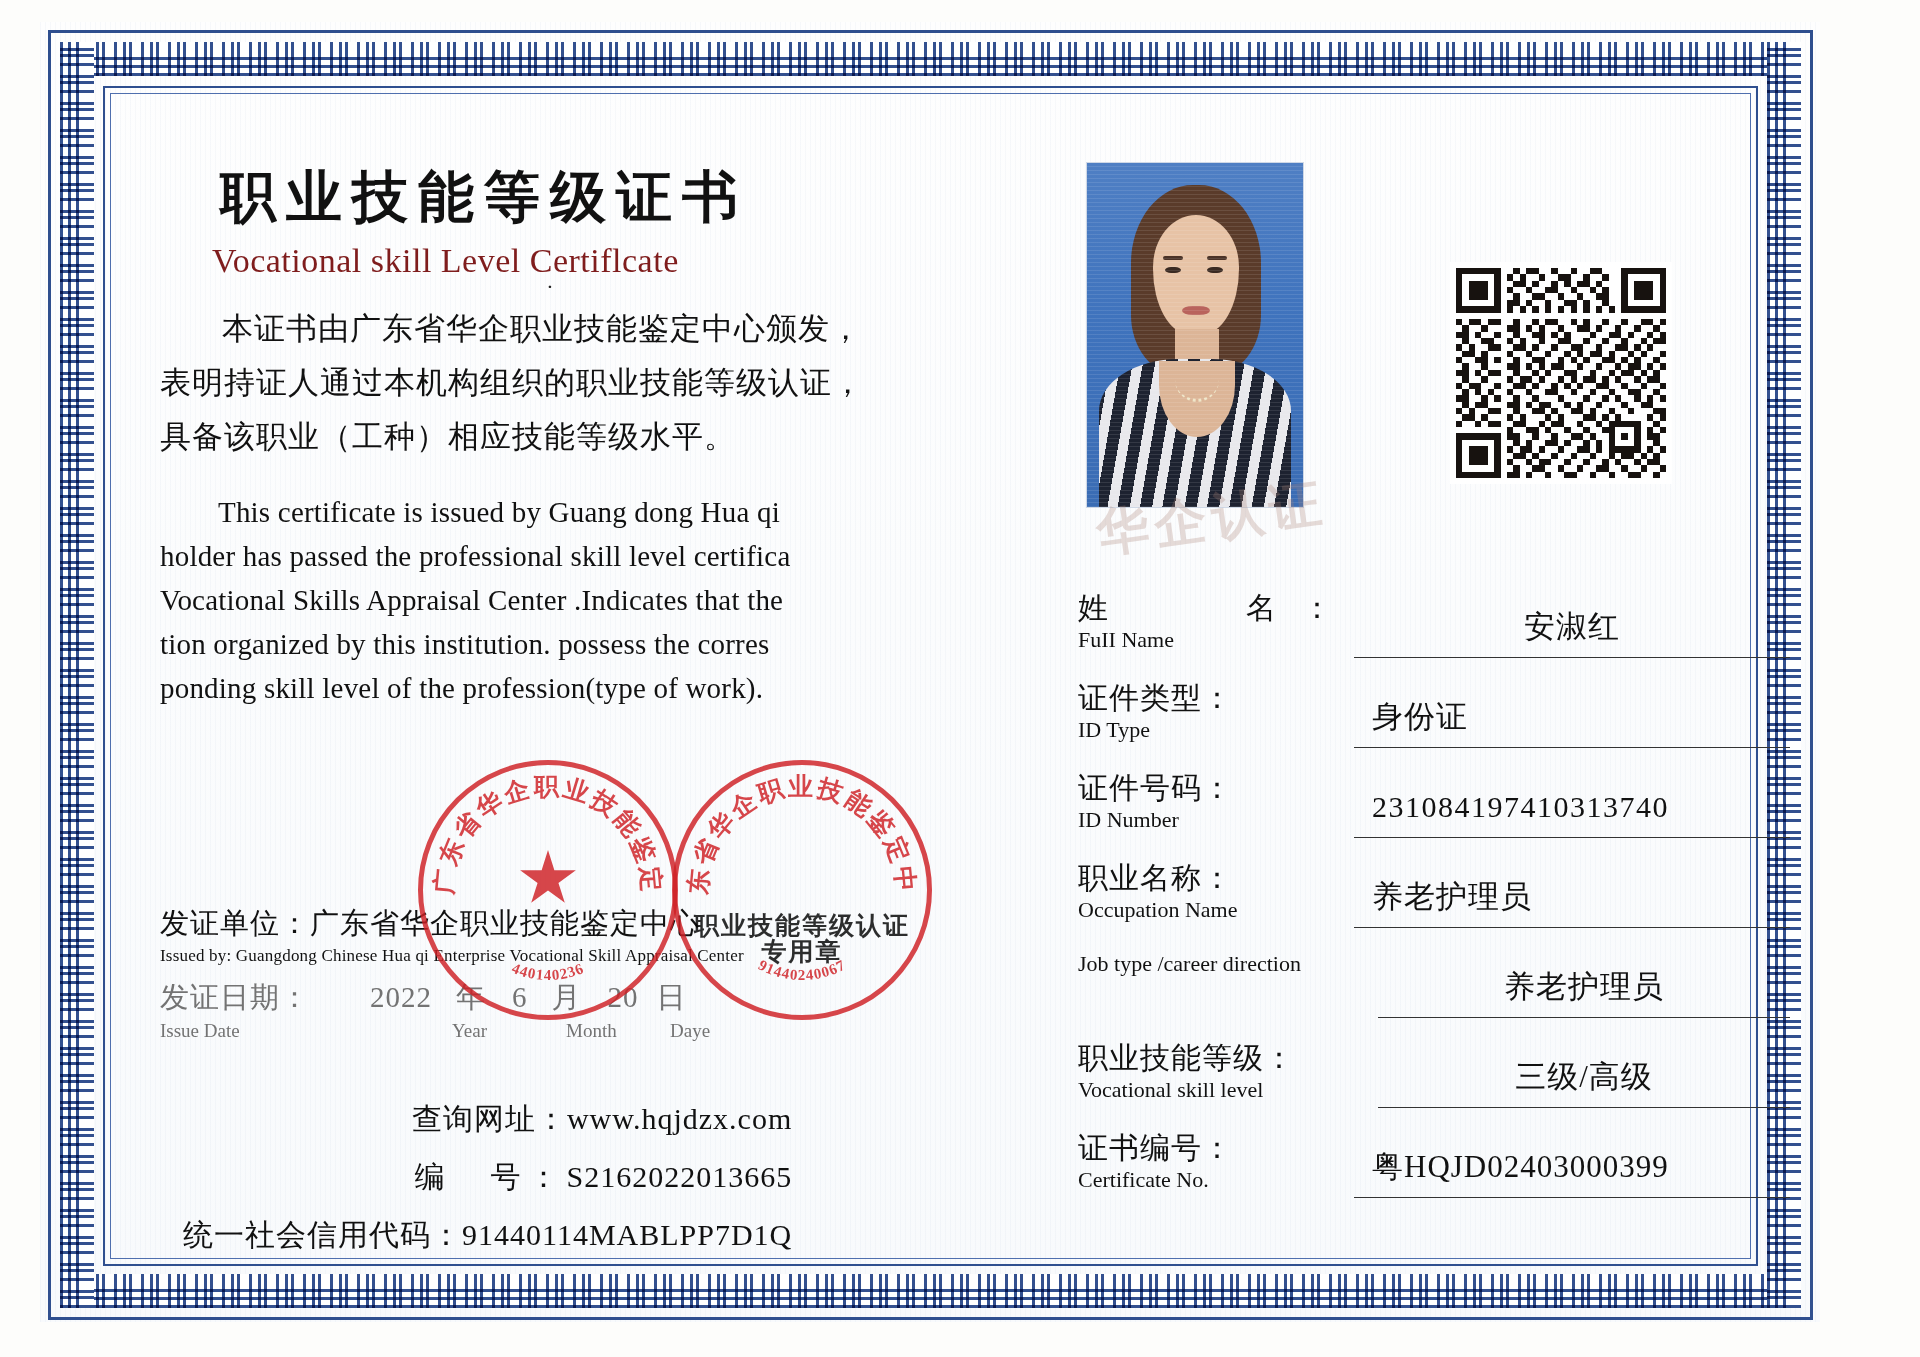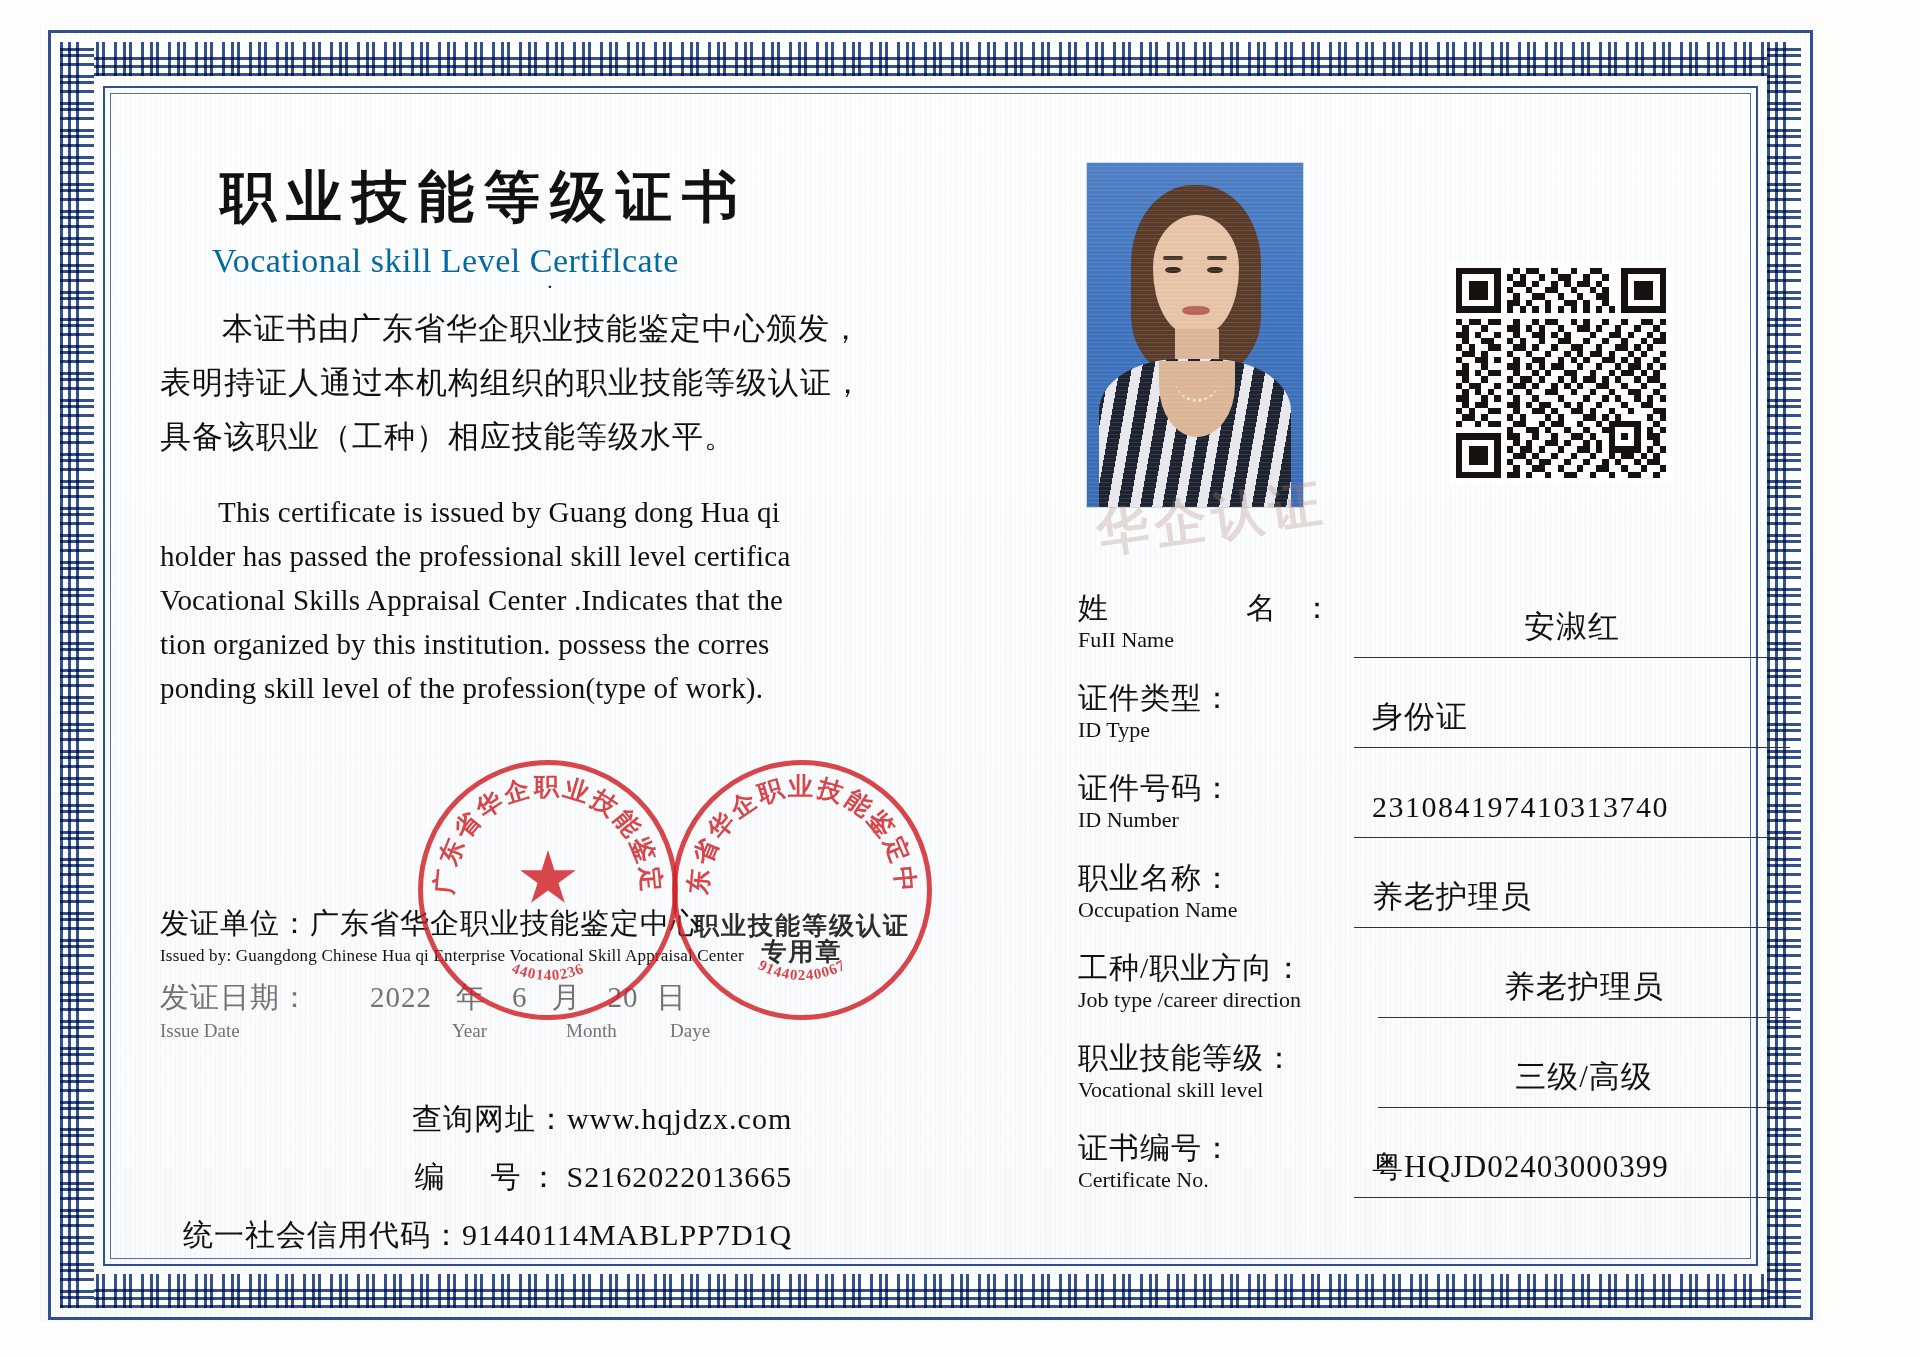--- a/index.html
+++ b/index.html
@@ -110,21 +110,21 @@
   .title-cn {
     font-family: "Liberation Serif", serif;
     font-size: 56px;
     letter-spacing: 10px;
     color: #111111;
     font-weight: 700;
     margin: 0 0 6px 60px;
   }
   .title-en {
     font-size: 34px;
-    color: #0369a1;
+    color: #7f1d1d;
     margin: 0 0 2px 52px;
     letter-spacing: 0.5px;
   }
   .title-dot {
     text-align: center;
     font-size: 22px;
     color: #222;
     margin: 0 0 10px 0;
     line-height: 10px;
   }
@@ -577,21 +577,20 @@
       </div>
       <div class="field-row">
         <div class="field-label">
           <span class="cn">职业名称：</span>
           <span class="en">Occupation Name</span>
         </div>
         <div class="field-value">养老护理员</div>
       </div>
       <div class="field-row wide">
         <div class="field-label">
-          <span class="cn">工种/职业方向：</span>
           <span class="en">Job type /career direction</span>
         </div>
         <div class="field-value center">养老护理员</div>
       </div>
       <div class="field-row wide">
         <div class="field-label">
           <span class="cn">职业技能等级：</span>
           <span class="en">Vocational skill level</span>
         </div>
         <div class="field-value center">三级/高级</div>

